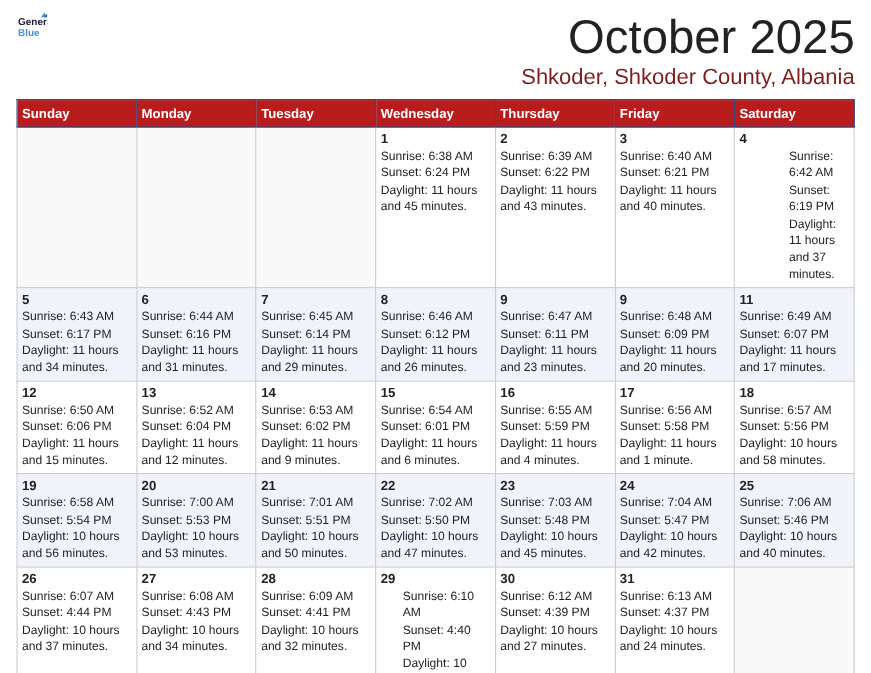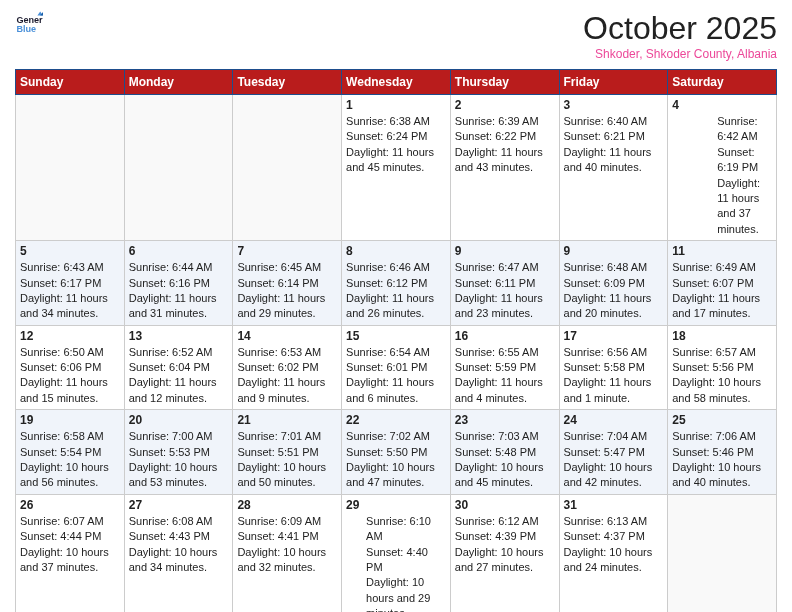--- a/index.html
+++ b/index.html
@@ -27,27 +27,27 @@
       gap: 4px;
     }
     .logo-icon {
       width: 28px;
       height: 28px;
     }
     .title-block {
       text-align: right;
     }
     .month-title {
-      font-size: 32px;
+      font-size: 43px;
       font-weight: normal;
       color: #222;
     }
     .subtitle {
-      font-size: 12px;
-      color: #ec4899;
+      font-size: 20px;
+      color: #7f1d1d;
     }
     table {
       width: 100%;
       border-collapse: collapse;
       table-layout: fixed;
     }
     .day-header {
       background-color: #b91c1c;
       color: #fff;
       font-size: 12px;

